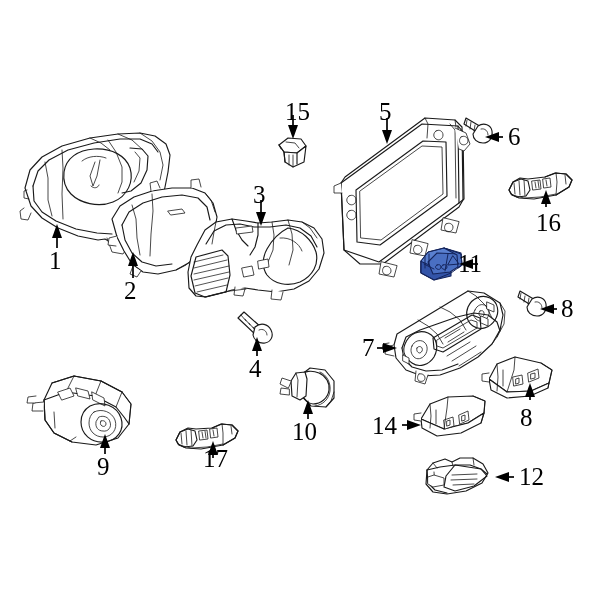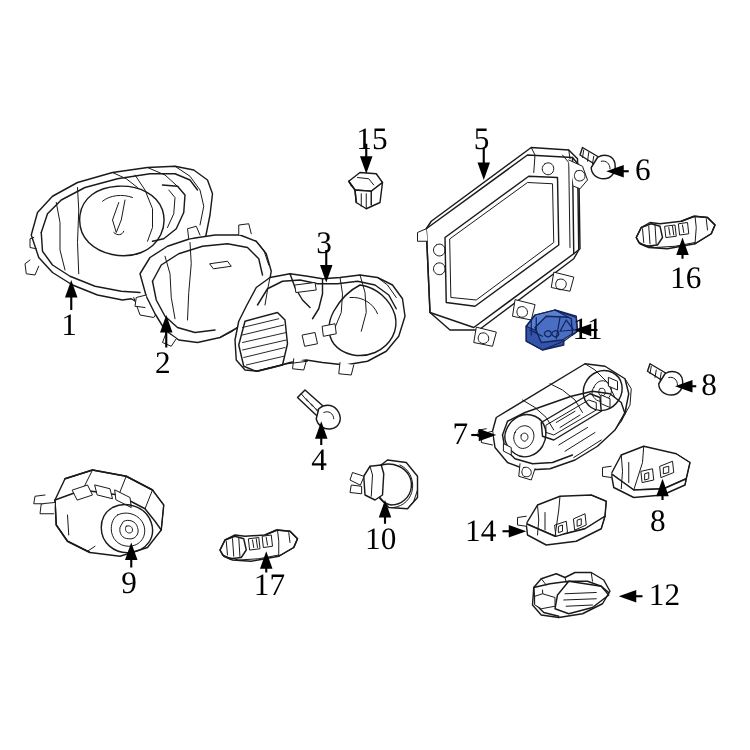--- a/index.html
+++ b/index.html
@@ -536,15 +536,15 @@
   <div class="callout-label" style="left:362px; top:335px;">7</div>
   <div class="callout-label" style="left:561px; top:296px;">8</div>
   <div class="callout-label" style="left:97px; top:454px;">9</div>
   <div class="callout-label" style="left:292px; top:419px;">10</div>
   <div class="callout-label" style="left:458px; top:251px;">11</div>
   <div class="callout-label" style="left:372px; top:413px;">14</div>
   <div class="callout-label" style="left:520px; top:405px;">8</div>
   <div class="callout-label" style="left:519px; top:464px;">12</div>
   <div class="callout-label" style="left:285px; top:99px;">15</div>
   <div class="callout-label" style="left:536px; top:210px;">16</div>
-  <div class="callout-label" style="left:203px; top:456px;text-align:right;">17</div>
+  <div class="callout-label" style="left:203px; top:446px;text-align:right;">17</div>
 
 </div>
 
 </body></html>

